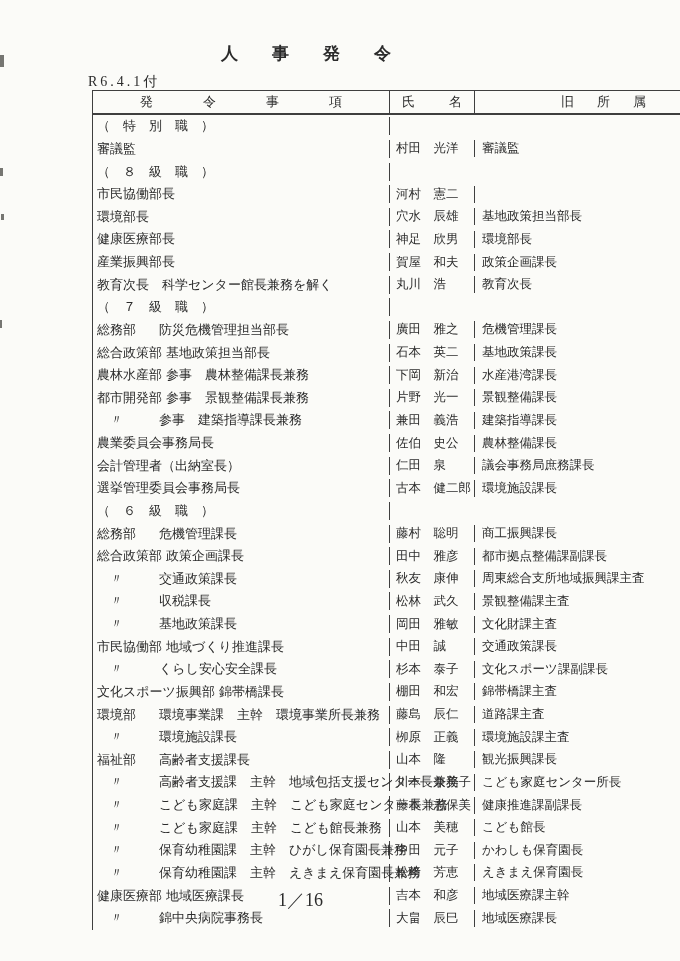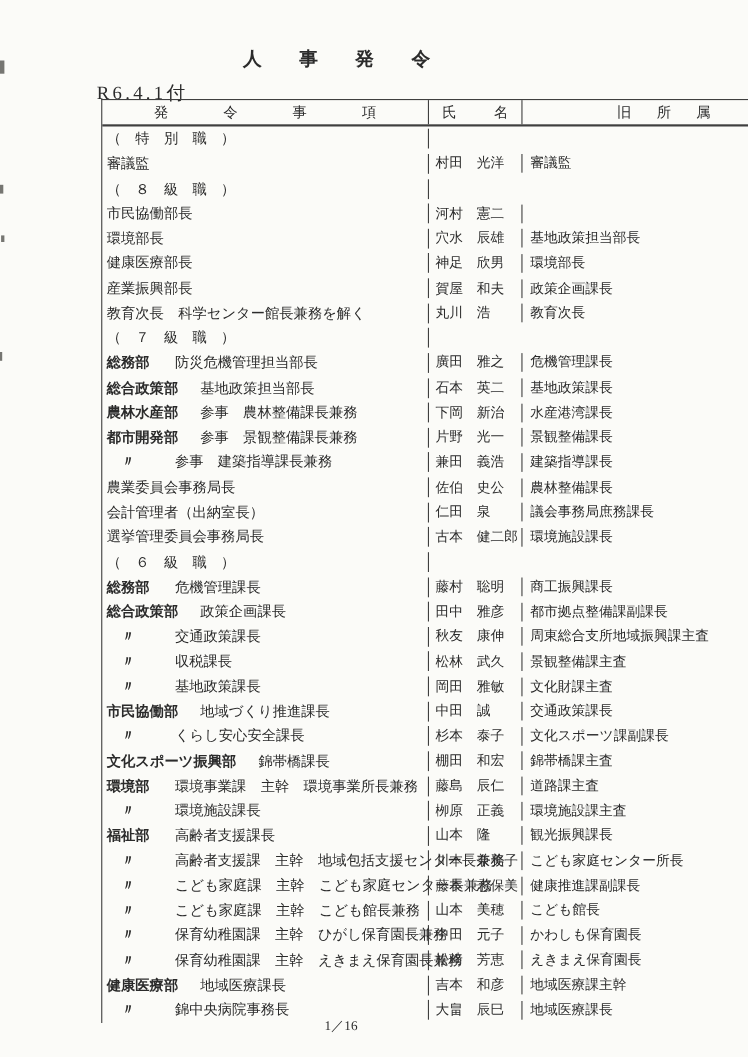--- a/index.html
+++ b/index.html
@@ -10,21 +10,21 @@
     color:#2b2b2b;
     overflow:hidden;
   }
   .title {
     position:absolute; top:42px; left:0; width:612px;
     text-align:center; font-size:17px; font-weight:600;
     letter-spacing:34px; text-indent:34px; white-space:nowrap;
   }
   .date-label {
     position:absolute; top:73px; left:88px;
-    font-size:17px; letter-spacing:3px;
+    font-size:14px; letter-spacing:3px;
   }
   .tbl {
     position:absolute; left:92px; top:90px; width:641px;
     box-sizing:border-box;
     border:1.5px solid #3f3f3f; border-bottom:none;
     background:transparent;
   }
   .hrow {
     display:flex; height:22px; align-items:stretch;
     border-bottom:2.5px solid #3f3f3f;
@@ -35,25 +35,25 @@
     white-space:nowrap;
   }
   .hc1 { width:297px; border-right:1px solid #3f3f3f; letter-spacing:50px; text-indent:50px; }
   .hc2 { width:85px;  border-right:1px solid #3f3f3f; letter-spacing:34px; text-indent:34px; }
   .hc3 { flex:1; letter-spacing:23px; text-indent:23px; }
   .brow { display:flex; height:22.64px; align-items:center; font-size:13px; white-space:nowrap; }
   .cell { box-sizing:border-box; display:flex; align-items:center; overflow:visible; }
   .c1 { width:297px; border-right:1px solid #3f3f3f; padding-left:4px; }
   .c2 { width:85px;  border-right:1px solid #3f3f3f; padding-left:6px; font-size:12.5px; }
   .c3 { flex:1; padding-left:7px; font-size:12.5px; }
-  .dept { display:inline-block; box-sizing:border-box; min-width:62px; padding-right:20px; flex-shrink:0;font-weight:bold; }
+  .dept { display:inline-block; box-sizing:border-box; min-width:62px; padding-right:4px; flex-shrink:0; }
   .dept.ditto { padding-left:13px; }
   .page-number {
-    position:absolute; top:924px; left:278px; width:64px;
-    text-align:center; font-size:12px;
+    position:absolute; top:888px; left:278px; width:64px;
+    text-align:left; font-size:18px;
   }
   .speck { position:absolute; background:#4a4a46; opacity:.75; }
   .s1 { left:0; top:55px;  width:4px; height:12px; }
   .s2 { left:0; top:168px; width:3px; height:8px;  }
   .s3 { left:1px; top:214px; width:3px; height:6px; }
   .s4 { left:0; top:320px; width:2px; height:8px;  }
 </style>
 </head>
 <body>
 

